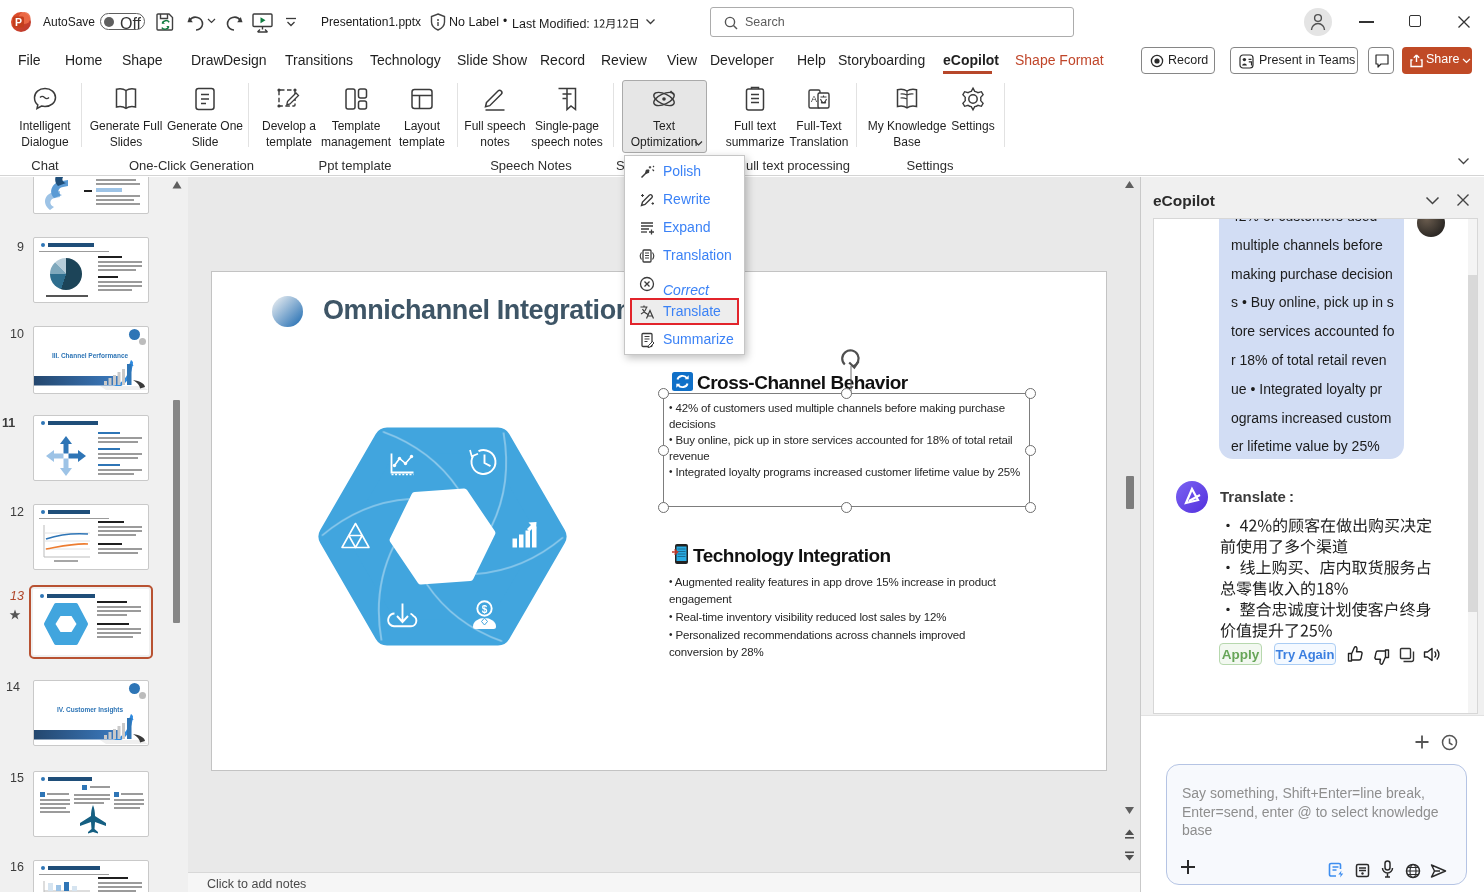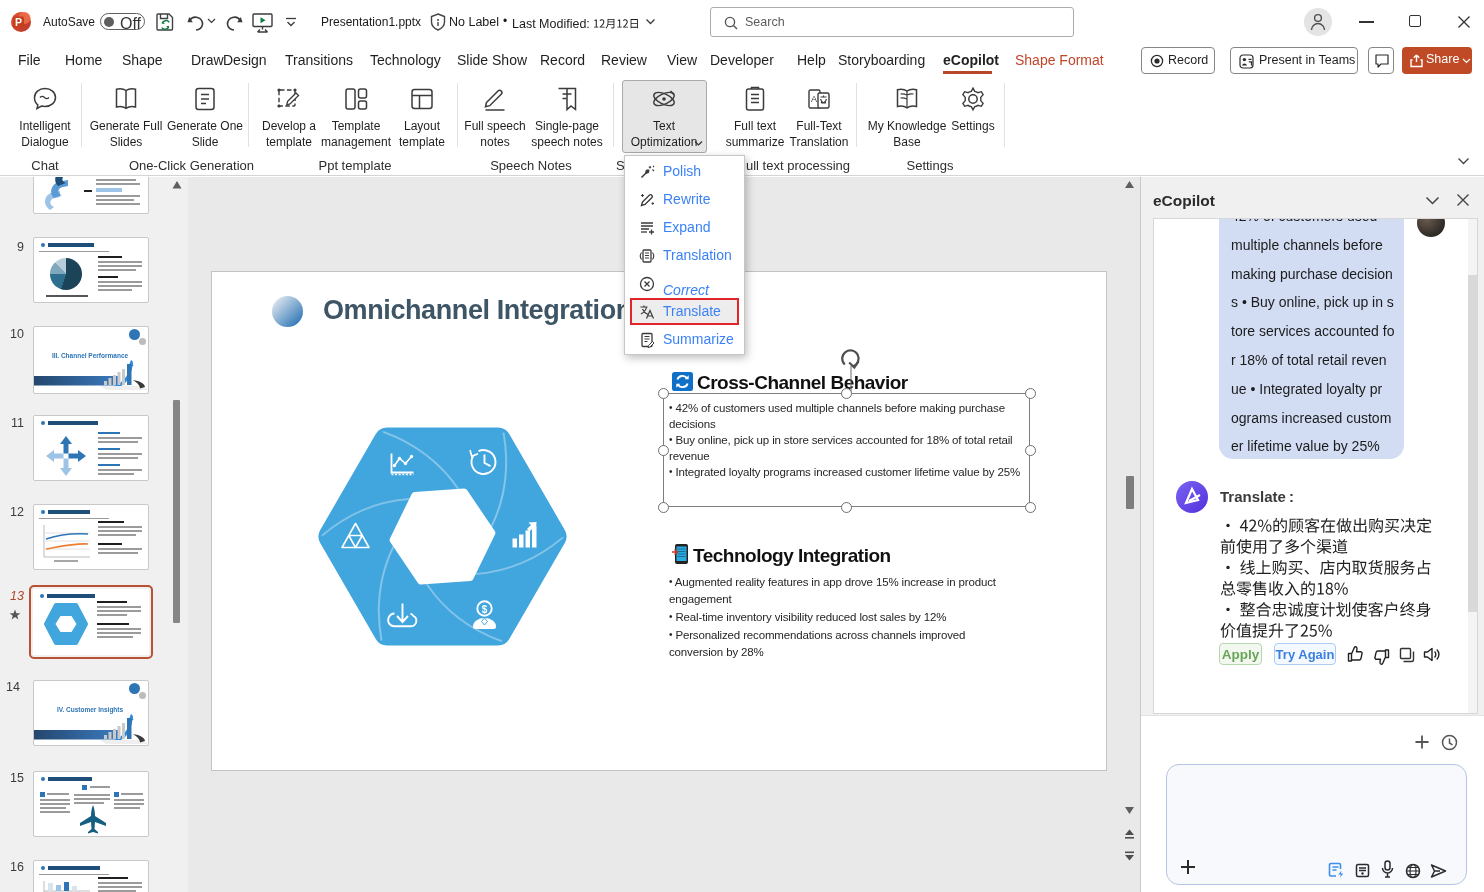--- a/index.html
+++ b/index.html
@@ -251,21 +251,21 @@
       </svg>
  <svg class="ric" style="left:959px;" viewBox="0 0 28 28">
         <circle cx="14" cy="14" r="4.2" fill="none" stroke="#3b3b3b" stroke-width="1.5"></circle>
         <path d="M14 3.2 l1.7 3.2 a8.3 8.3 0 0 1 3.2 1.3 l3.5-1 1.7 3 -2.4 2.7 a8.3 8.3 0 0 1 0 3.2 l2.4 2.7 -1.7 3 -3.5-1 a8.3 8.3 0 0 1 -3.2 1.3 L14 24.8 l-1.7-3.2 a8.3 8.3 0 0 1 -3.2-1.3 l-3.5 1 -1.7-3 2.4-2.7 a8.3 8.3 0 0 1 0-3.2 L3.9 9.7 l1.7-3 3.5 1 a8.3 8.3 0 0 1 3.2-1.3 Z" fill="none" stroke="#3b3b3b" stroke-width="1.4"></path>
       </svg>
 </div>
 
 <div class="abs" id="thumbs" style="left:0;top:177px;width:188px;height:715px;background:#f0f0f0;overflow:hidden;">
  <div class="thnum" style="left:2px;top:63px;width:22px;text-align:right;">9</div>
  <div class="thnum" style="left:2px;top:150px;width:22px;text-align:right;">10</div>
- <div class="thnum" style="left:2px;top:239px;width:22px;text-align:right;">11</div>
+ <div class="thnum" style="left:2px;top:239px;width:22px;text-align:left;font-weight:bold;">11</div>
  <div class="thnum" style="left:2px;top:328px;width:22px;text-align:right;">12</div>
  <div class="thnum" style="left:2px;top:412px;width:22px;text-align:right;color:#b0472b;font-style:italic;">13</div>
  <svg class="abs" style="left:9px;top:432px" width="12" height="12" viewBox="0 0 13 13">
         <path d="M6.5 0.5 L8 4.6 12.3 4.6 8.9 7.2 10.2 11.4 6.5 8.8 2.8 11.4 4.1 7.2 0.7 4.6 5 4.6 Z" fill="#555"></path>
       </svg>
  <div class="thnum" style="left:2px;top:503px;width:22px;text-align:center;">14</div>
  <div class="thnum" style="left:2px;top:594px;width:22px;text-align:right;">15</div>
  <div class="thnum" style="left:2px;top:683px;width:22px;text-align:right;">16</div>
 
  <div class="thumb" style="top:-16px;height:53px;">
@@ -543,20 +543,23 @@
   <svg class="abs" style="left:459px;top:271px" width="18" height="22" viewBox="0 0 18 22">
           <rect x="4" y="1" width="13" height="20" rx="2" fill="#222"></rect>
           <rect x="5.5" y="3.5" width="10" height="14.5" fill="#29abe2"></rect>
           <path d="M6.5 6 h8 M6.5 8.5 h8 M6.5 11 h8 M6.5 13.5 h8" stroke="#1b6d94" stroke-width="1"></path>
           <path d="M1 9 h4 M3.5 6.5 L6.5 9 3.5 11.5" stroke="#c0392b" stroke-width="1.6" fill="none"></path>
         </svg>
   <div class="abs" style="left:481px;top:273px;font-size:19px;font-weight:bold;color:#111;letter-spacing:-.5px;">Technology Integration</div>
   <div class="abs" style="left:457px;top:300.5px;font-size:11.5px;line-height:17.2px;color:#262626;white-space:nowrap;letter-spacing:-.15px;"><span class="bu">•</span> Augmented reality features in app drove 15% increase in product<br>engagement<br><span class="bu">•</span> Real-time inventory visibility reduced lost sales by 12%<br><span class="bu">•</span> Personalized recommendations across channels improved<br>conversion by 28%</div>
  </div>
 
+ <div class="abs" style="left:0;top:695px;width:952px;height:20px;background:#f6f6f6;border-top:1px solid #d8d8d8;">
+   <div class="abs" style="left:19px;top:4px;font-size:12.5px;color:#4a4a4a;">Click to add notes</div>
+ </div>
 
  <svg class="abs" style="left:936px;top:3px" width="11" height="9" viewBox="0 0 11 9">
         <path d="M5.5 1 L10 8 H1 Z" fill="#5f5f5f"></path>
       </svg>
  <div class="abs" style="left:938px;top:299px;width:8px;height:33px;background:#7d7d7d;border-radius:1px;"></div>
  <svg class="abs" style="left:936px;top:629px" width="11" height="9" viewBox="0 0 11 9">
         <path d="M5.5 8 L1 1 H10 Z" fill="#5f5f5f"></path>
       </svg>
  <svg class="abs" style="left:936px;top:652px" width="11" height="14" viewBox="0 0 11 14">
         <path d="M5.5 0.5 L10 6 H1 Z" fill="#4f4f4f"></path>
@@ -644,20 +647,21 @@
 
  <div class="abs" style="left:0;top:538px;width:344px;height:177px;background:#fff;border-top:1px solid #e2e2e2;"></div>
  <svg class="abs" style="left:273px;top:557px" width="16" height="16" viewBox="0 0 16 16">
         <path d="M8 1.5 V14.5 M1.5 8 H14.5" stroke="#555" stroke-width="1.8"></path>
       </svg>
  <svg class="abs" style="left:300px;top:557px" width="17" height="17" viewBox="0 0 17 17">
         <circle cx="8.5" cy="8.5" r="7" fill="none" stroke="#555" stroke-width="1.5"></circle>
         <path d="M8.5 4.5 V9 l3 1.8" fill="none" stroke="#555" stroke-width="1.5"></path>
       </svg>
  <div class="abs" style="left:25px;top:587px;width:301px;height:121px;background:#f7f9fd;border:1.3px solid #b5c4e4;border-radius:13px;">
+   <div class="abs" style="left:15px;top:19px;font-size:14px;line-height:18.6px;color:#8e8e8e;white-space:nowrap;">Say something, Shift+Enter=line break,<br>Enter=send, enter @ to select knowledge<br>base</div>
    <svg class="abs" style="left:13px;top:94px" width="16" height="16" viewBox="0 0 16 16">
           <path d="M8 1 V15 M1 8 H15" stroke="#2b2b2b" stroke-width="2"></path>
         </svg>
    <svg class="abs" style="left:161px;top:97px" width="16" height="16" viewBox="0 0 16 16">
           <path d="M3 1.5 h8 a1.5 1.5 0 0 1 1.5 1.5 v4 M3 1.5 a1.5 1.5 0 0 0 -1.5 1.5 v9.5 a1.5 1.5 0 0 0 1.5 1.5 h5" fill="none" stroke="#3e8ef0" stroke-width="1.6"></path>
           <path d="M4.5 5 h6 M4.5 8 h4" stroke="#3e8ef0" stroke-width="1.4"></path>
           <path d="M13.5 8.5 l-3.2 4 h2.4 l-0.6 3 3.2-4 h-2.4 Z" fill="#3e8ef0"></path>
         </svg>
    <svg class="abs" style="left:188px;top:98px" width="15" height="15" viewBox="0 0 15 15">
           <rect x="1.5" y="1.5" width="12" height="12" rx="1.5" fill="none" stroke="#2b2b2b" stroke-width="1.5"></rect>

